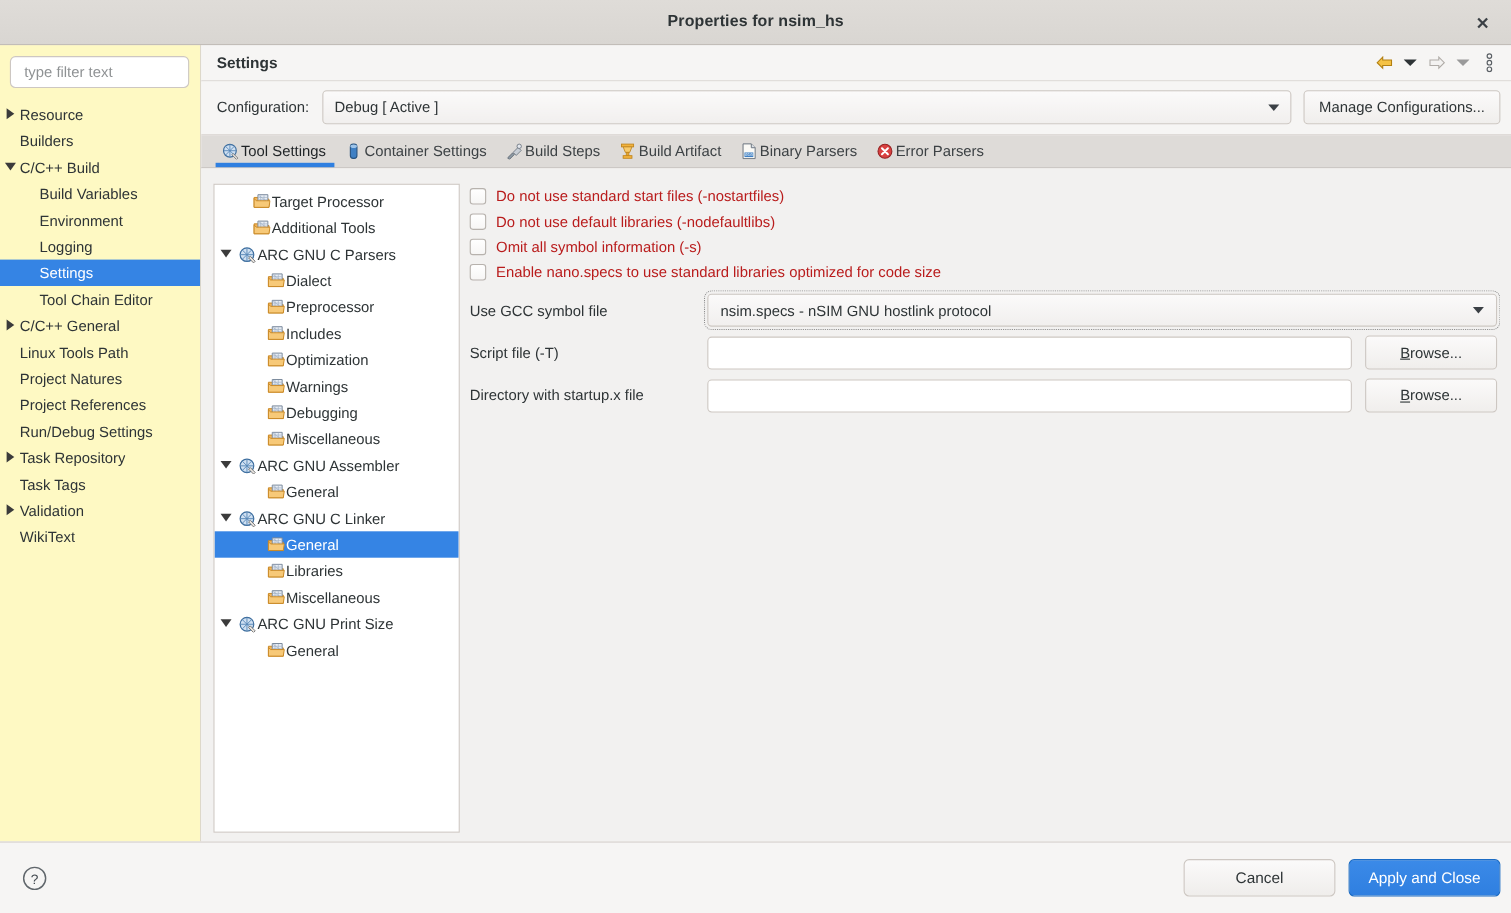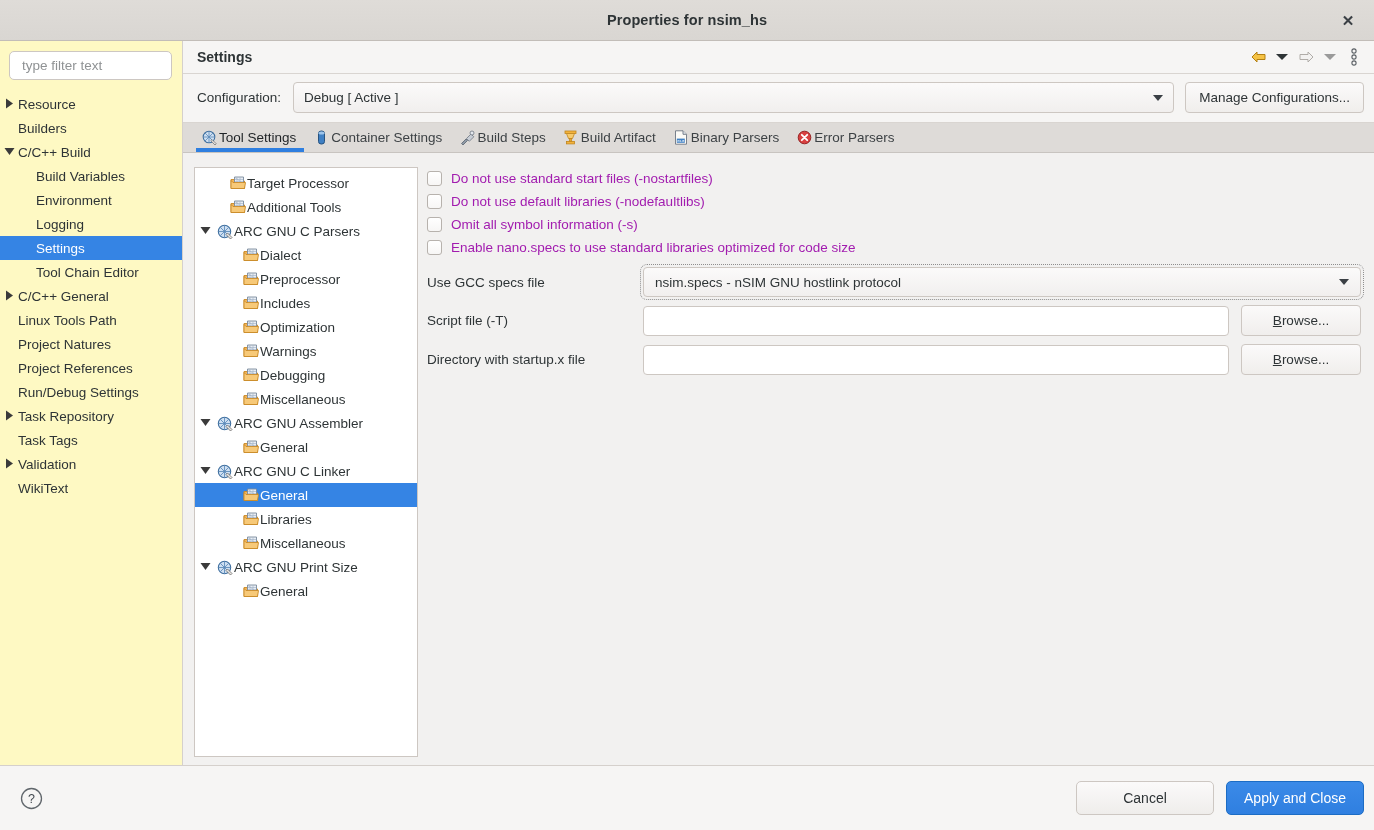--- a/index.html
+++ b/index.html
@@ -166,21 +166,21 @@
   .trow .ico { width: 19px; flex: 0 0 19px; display: inline-flex; align-items: center; justify-content: center; }
 
   .optspane { flex: 1 1 auto; min-width: 0; padding: 0 5px 0 3px; }
 
   .checkrow { display: flex; align-items: center; height: 23px; gap: 9px; cursor: pointer; }
   .cb {
     width: 15px; height: 15px; flex: 0 0 15px;
     border: 1px solid #b7b2ad; border-radius: 3px;
     background: linear-gradient(#ffffff, #f7f6f5);
   }
-  .checkrow .cl { font-size: 13.5px; color: #a21caf; }
+  .checkrow .cl { font-size: 13.5px; color: #b91c1c; }
 
   .fieldrow { display: flex; align-items: center; margin-top: 8px; }
   .fieldrow .flabel { width: 216px; flex: 0 0 216px; font-size: 13.5px; color: #2e3436; }
   .combo2 {
     flex: 1 1 auto; height: 30px; min-width: 0;
     border: 1px solid #cdc7c2; border-radius: 4px;
     background: linear-gradient(#fbfafa, #f1efee);
     display: flex; align-items: center; padding: 0 11px; cursor: pointer;
     outline: 1px dotted #8e8e8e; outline-offset: 2px;
   }
@@ -673,21 +673,21 @@
                 <span class="cb"></span>
                 <span class="cl">Omit all symbol information (-s)</span>
               </div>
               <div class="checkrow">
                 <span class="cb"></span>
                 <span class="cl">Enable nano.specs to use standard libraries optimized for code size</span>
               </div>
             </div>
 
           <div class="fieldrow">
-            <div class="flabel">Use GCC specs file</div>
+            <div class="flabel">Use GCC symbol file</div>
             <div class="combo2">
               <span class="val">nsim.specs - nSIM GNU hostlink protocol</span>
               <span class="caret"></span>
             </div>
           </div>
 
           <div class="fieldrow">
             <div class="flabel">Script file (-T)</div>
             <input class="txtin" type="text" value="" style="">
             <div class="btn browsebtn">

